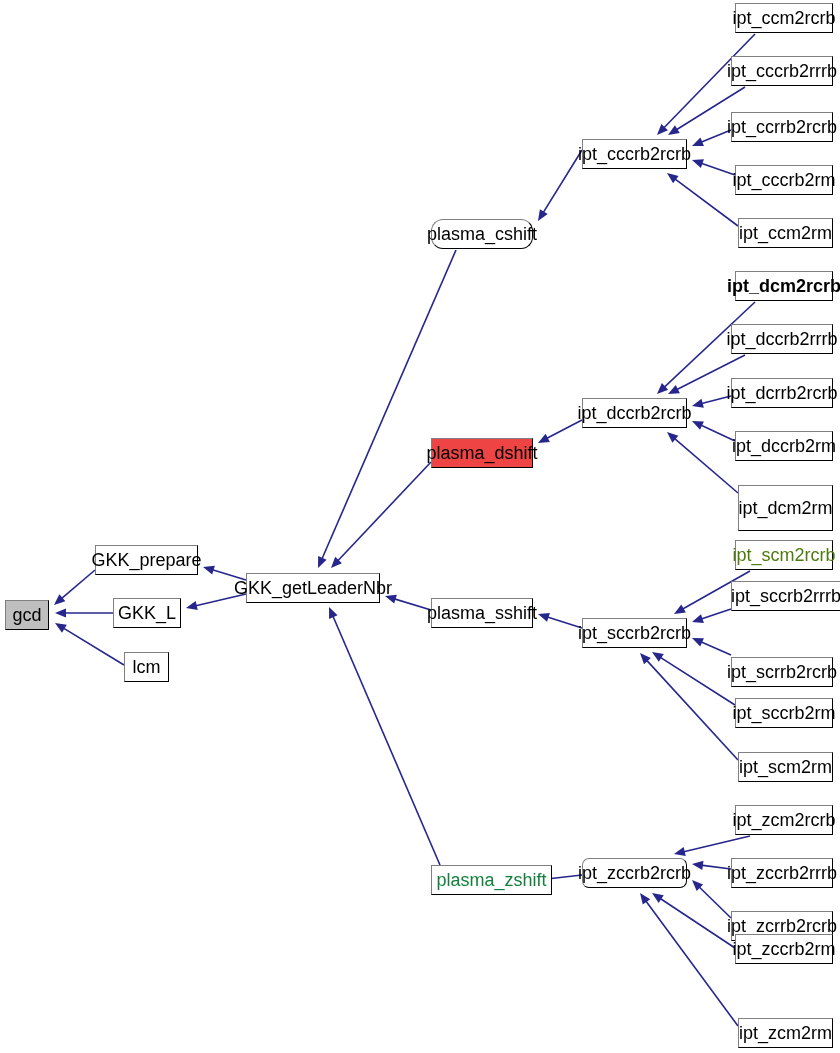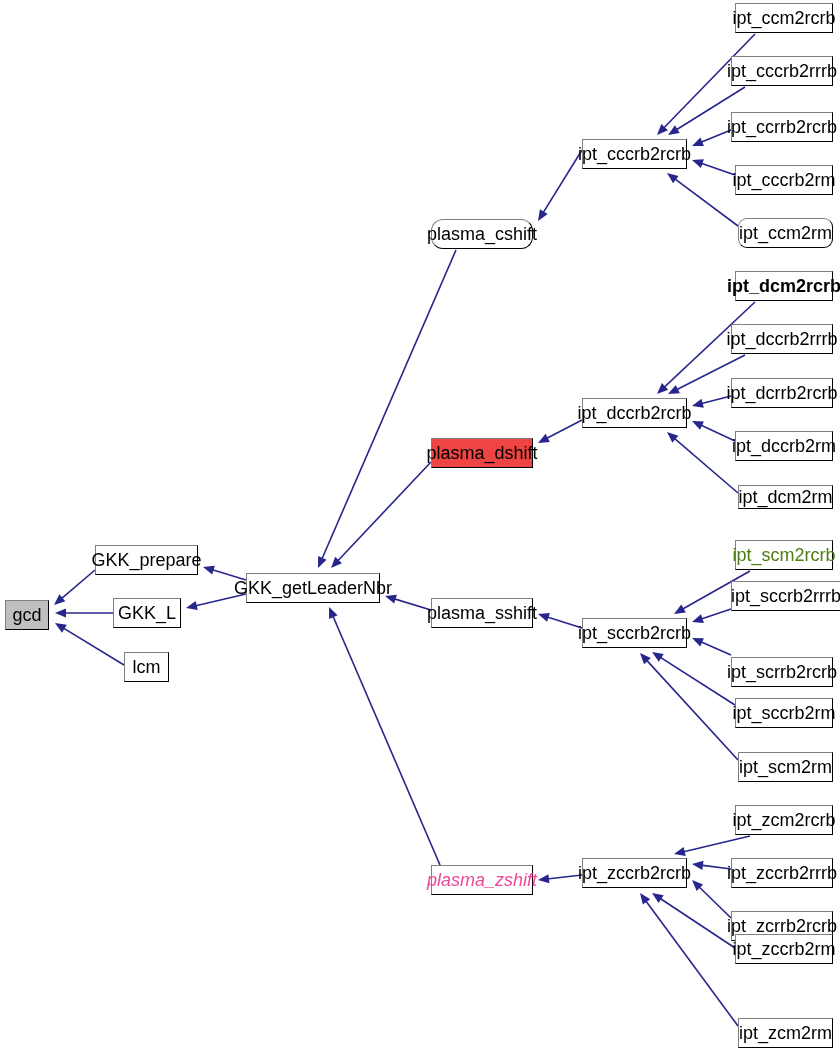--- a/index.html
+++ b/index.html
@@ -214,63 +214,63 @@
       </div>
       <div class="node" style="left: 431px; top: 219px; width: 102px; height: 30px; border-color: rgb(128, 128, 128) rgb(0, 0, 0) rgb(0, 0, 0) rgb(128, 128, 128); background: rgb(255, 255, 255); color: rgb(0, 0, 0); border-radius: 12px;">
         <span class="node-label">plasma_cshift</span>
       </div>
       <div class="node" style="left: 431px; top: 438px; width: 102px; height: 30px; border-color: rgb(128, 128, 128) rgb(0, 0, 0) rgb(0, 0, 0) rgb(128, 128, 128); background: #ef4444; color: rgb(0, 0, 0);">
         <span class="node-label">plasma_dshift</span>
       </div>
       <div class="node" style="left: 431px; top: 598px; width: 102px; height: 30px; border-color: rgb(128, 128, 128) rgb(0, 0, 0) rgb(0, 0, 0) rgb(128, 128, 128); background: rgb(255, 255, 255); color: rgb(0, 0, 0);">
         <span class="node-label">plasma_sshift</span>
       </div>
-      <div class="node" style="left: 431px; top: 865px; width: 102px; height: 30px; border-color: rgb(128, 128, 128) rgb(0, 0, 0) rgb(0, 0, 0) rgb(128, 128, 128); background: rgb(255, 255, 255); color: #ec4899; font-style: italic;">
+      <div class="node" style="left: 431px; top: 865px; width: 121px; height: 30px; border-color: rgb(128, 128, 128) rgb(0, 0, 0) rgb(0, 0, 0) rgb(128, 128, 128); background: rgb(255, 255, 255); color: #15803d;">
         <span class="node-label">plasma_zshift</span>
       </div>
       <div class="node" style="left: 582px; top: 139px; width: 105px; height: 30px; border-color: rgb(128, 128, 128) rgb(0, 0, 0) rgb(0, 0, 0) rgb(128, 128, 128); background: rgb(255, 255, 255); color: rgb(0, 0, 0);">
         <span class="node-label">ipt_cccrb2rcrb</span>
       </div>
       <div class="node" style="left: 582px; top: 398px; width: 105px; height: 30px; border-color: rgb(128, 128, 128) rgb(0, 0, 0) rgb(0, 0, 0) rgb(128, 128, 128); background: rgb(255, 255, 255); color: rgb(0, 0, 0);">
         <span class="node-label">ipt_dccrb2rcrb</span>
       </div>
       <div class="node" style="left: 582px; top: 618px; width: 105px; height: 30px; border-color: rgb(128, 128, 128) rgb(0, 0, 0) rgb(0, 0, 0) rgb(128, 128, 128); background: rgb(255, 255, 255); color: rgb(0, 0, 0);">
         <span class="node-label">ipt_sccrb2rcrb</span>
       </div>
-      <div class="node" style="left: 582px; top: 858px; width: 105px; height: 30px; border-color: rgb(128, 128, 128) rgb(0, 0, 0) rgb(0, 0, 0) rgb(128, 128, 128); background: rgb(255, 255, 255); color: rgb(0, 0, 0);">
+      <div class="node" style="left: 582px; top: 858px; width: 105px; height: 30px; border-color: rgb(128, 128, 128) rgb(0, 0, 0) rgb(0, 0, 0) rgb(128, 128, 128); background: rgb(255, 255, 255); color: rgb(0, 0, 0); border-radius: 7px;">
         <span class="node-label">ipt_zccrb2rcrb</span>
       </div>
       <div class="node" style="left: 735px; top: 3px; width: 98px; height: 30px; border-color: rgb(128, 128, 128) rgb(0, 0, 0) rgb(0, 0, 0) rgb(128, 128, 128); background: rgb(255, 255, 255); color: rgb(0, 0, 0);">
         <span class="node-label">ipt_ccm2rcrb</span>
       </div>
       <div class="node" style="left: 731px; top: 56px; width: 102px; height: 30px; border-color: rgb(128, 128, 128) rgb(0, 0, 0) rgb(0, 0, 0) rgb(128, 128, 128); background: rgb(255, 255, 255); color: rgb(0, 0, 0);">
         <span class="node-label">ipt_cccrb2rrrb</span>
       </div>
       <div class="node" style="left: 731px; top: 112px; width: 102px; height: 30px; border-color: rgb(128, 128, 128) rgb(0, 0, 0) rgb(0, 0, 0) rgb(128, 128, 128); background: rgb(255, 255, 255); color: rgb(0, 0, 0);">
         <span class="node-label">ipt_ccrrb2rcrb</span>
       </div>
       <div class="node" style="left: 735px; top: 165px; width: 98px; height: 30px; border-color: rgb(128, 128, 128) rgb(0, 0, 0) rgb(0, 0, 0) rgb(128, 128, 128); background: rgb(255, 255, 255); color: rgb(0, 0, 0);">
         <span class="node-label">ipt_cccrb2rm</span>
       </div>
-      <div class="node" style="left: 738px; top: 218px; width: 95px; height: 30px; border-color: rgb(128, 128, 128) rgb(0, 0, 0) rgb(0, 0, 0) rgb(128, 128, 128); background: rgb(255, 255, 255); color: rgb(0, 0, 0); border-radius: 9px;">
+      <div class="node" style="left: 738px; top: 218px; width: 95px; height: 30px; border-color: rgb(128, 128, 128) rgb(0, 0, 0) rgb(0, 0, 0) rgb(128, 128, 128); background: rgb(255, 255, 255); color: rgb(0, 0, 0);">
         <span class="node-label">ipt_ccm2rm</span>
       </div>
       <div class="node" style="left: 735px; top: 271px; width: 98px; height: 30px; border-color: rgb(128, 128, 128) rgb(0, 0, 0) rgb(0, 0, 0) rgb(128, 128, 128); background: rgb(255, 255, 255); color: rgb(0, 0, 0); font-weight: bold;">
         <span class="node-label">ipt_dcm2rcrb</span>
       </div>
       <div class="node" style="left: 731px; top: 324px; width: 102px; height: 30px; border-color: rgb(128, 128, 128) rgb(0, 0, 0) rgb(0, 0, 0) rgb(128, 128, 128); background: rgb(255, 255, 255); color: rgb(0, 0, 0);">
         <span class="node-label">ipt_dccrb2rrrb</span>
       </div>
       <div class="node" style="left: 731px; top: 378px; width: 102px; height: 30px; border-color: rgb(128, 128, 128) rgb(0, 0, 0) rgb(0, 0, 0) rgb(128, 128, 128); background: rgb(255, 255, 255); color: rgb(0, 0, 0);">
         <span class="node-label">ipt_dcrrb2rcrb</span>
       </div>
       <div class="node" style="left: 735px; top: 431px; width: 98px; height: 30px; border-color: rgb(128, 128, 128) rgb(0, 0, 0) rgb(0, 0, 0) rgb(128, 128, 128); background: rgb(255, 255, 255); color: rgb(0, 0, 0);">
         <span class="node-label">ipt_dccrb2rm</span>
       </div>
-      <div class="node" style="left: 738px; top: 485px; width: 95px; height: 24px; border-color: rgb(128, 128, 128) rgb(0, 0, 0) rgb(0, 0, 0) rgb(128, 128, 128); background: rgb(255, 255, 255); color: rgb(0, 0, 0);">
+      <div class="node" style="left: 738px; top: 485px; width: 95px; height: 46px; border-color: rgb(128, 128, 128) rgb(0, 0, 0) rgb(0, 0, 0) rgb(128, 128, 128); background: rgb(255, 255, 255); color: rgb(0, 0, 0);">
         <span class="node-label">ipt_dcm2rm</span>
       </div>
       <div class="node" style="left: 735px; top: 540px; width: 98px; height: 30px; border-color: rgb(128, 128, 128) rgb(0, 0, 0) rgb(0, 0, 0) rgb(128, 128, 128); background: rgb(255, 255, 255); color: #4d7c0f;">
         <span class="node-label">ipt_scm2rcrb</span>
       </div>
       <div class="node" style="left: 731px; top: 581px; width: 110px; height: 30px; border-color: rgb(128, 128, 128) rgb(0, 0, 0) rgb(0, 0, 0) rgb(128, 128, 128); background: rgb(255, 255, 255); color: rgb(0, 0, 0);">
         <span class="node-label">ipt_sccrb2rrrb</span>
       </div>
       <div class="node" style="left: 731px; top: 645px; width: 102px; height: 30px; border-color: rgb(128, 128, 128) rgb(0, 0, 0) rgb(0, 0, 0) rgb(128, 128, 128); background: rgb(255, 255, 255); color: rgb(0, 0, 0); margin-top: 12px;">
         <span class="node-label">ipt_scrrb2rcrb</span>

